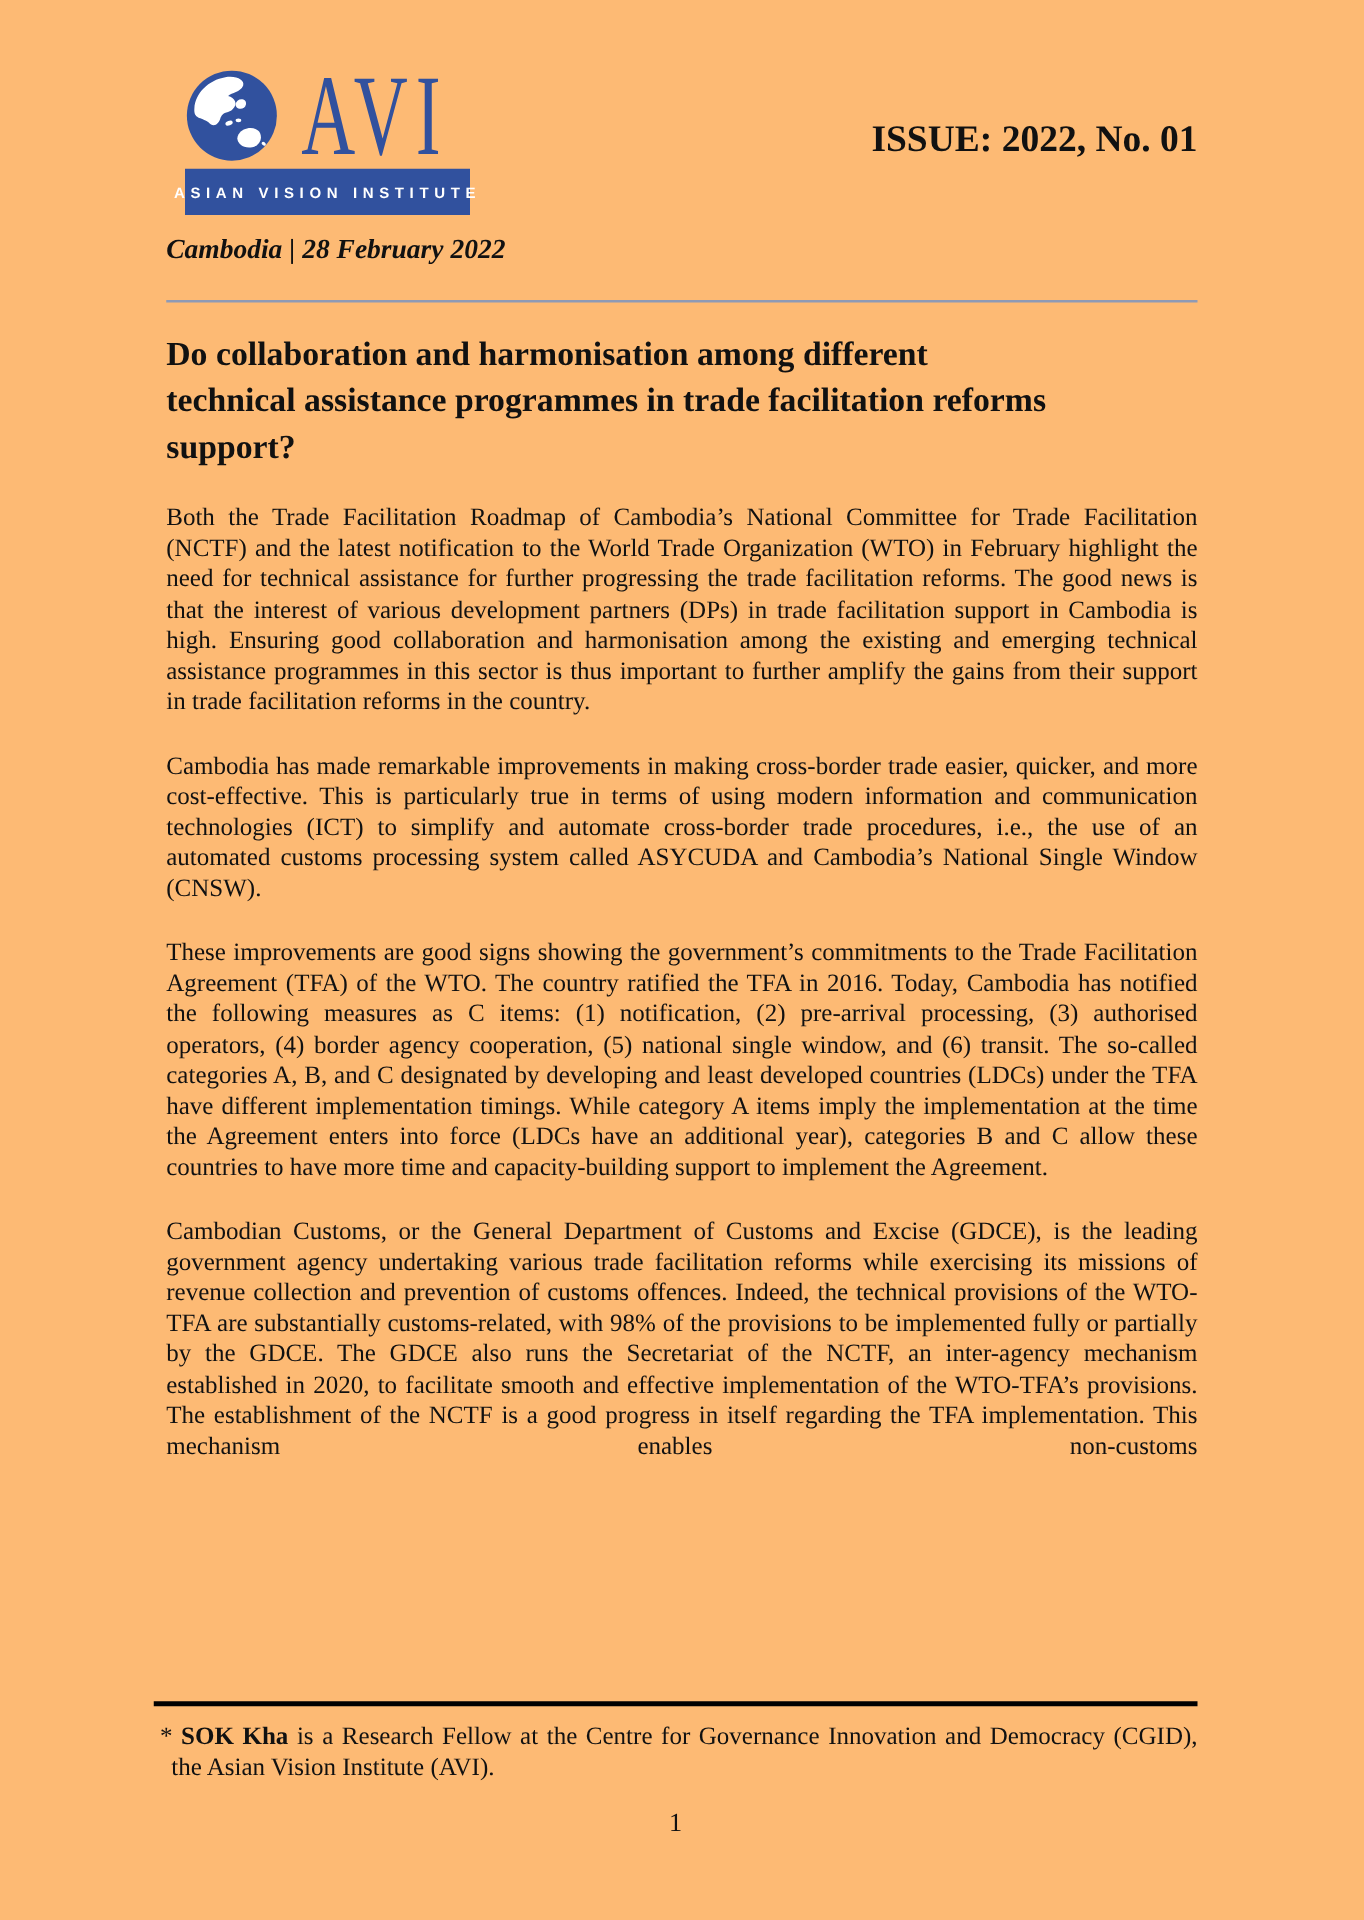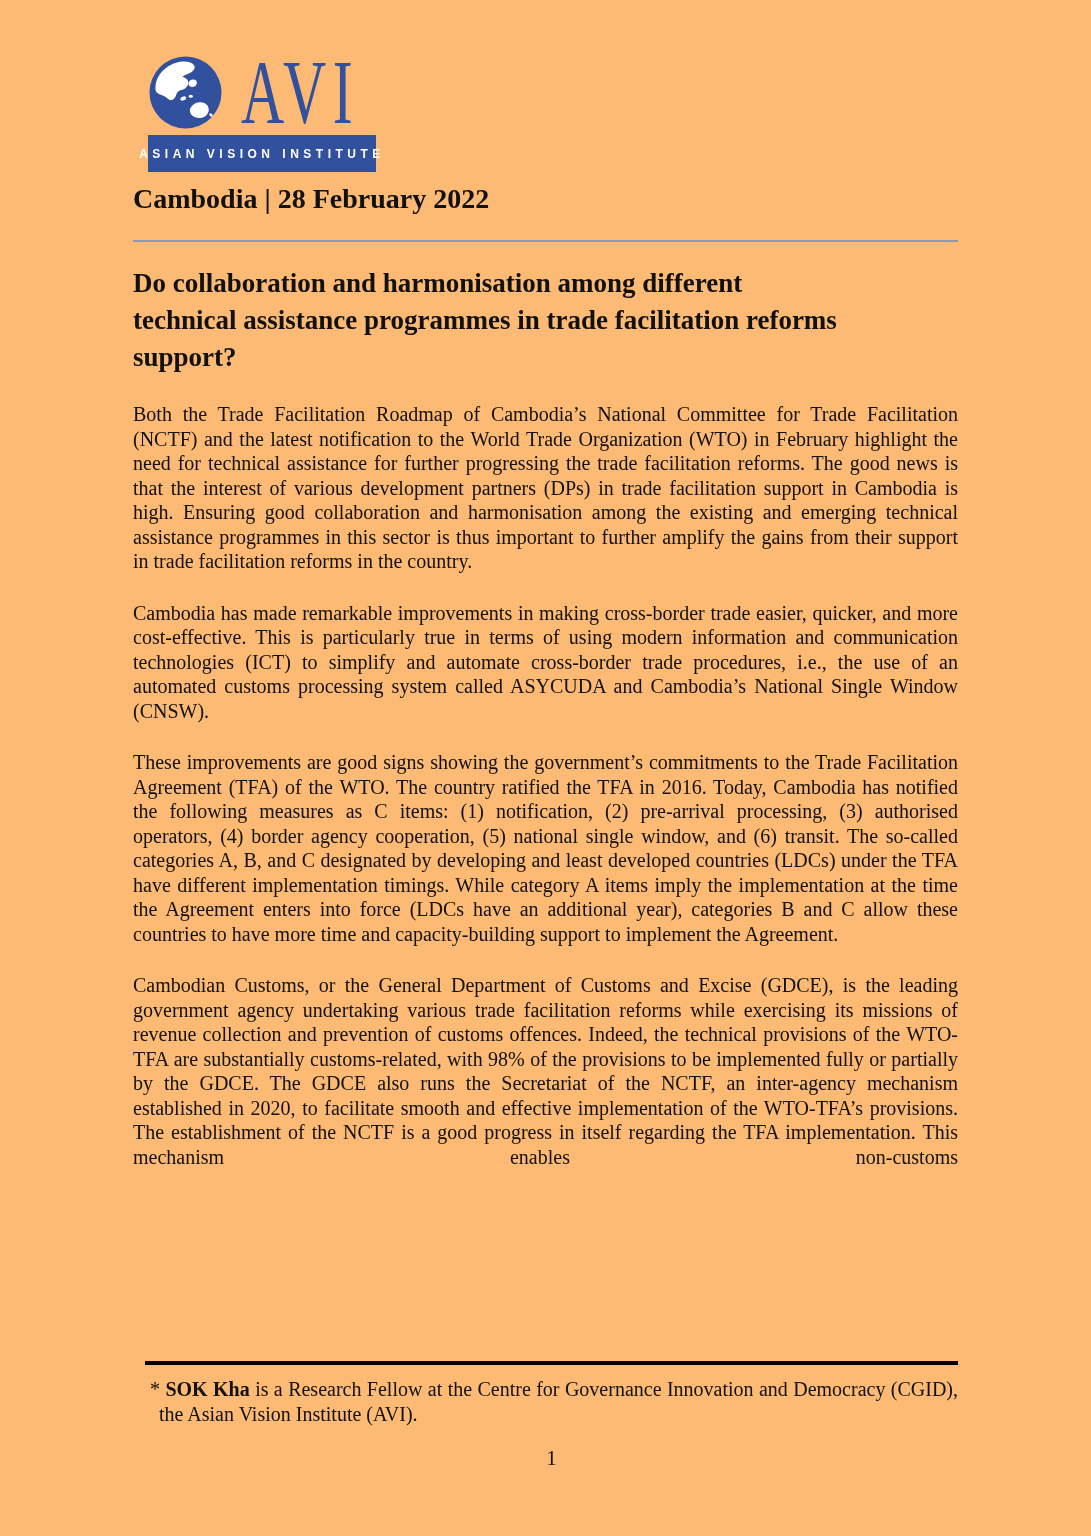--- a/index.html
+++ b/index.html
@@ -58,21 +58,21 @@
   }
   
   .masthead-title{
     margin-top:41px;
     font-size:48px;font-weight:bold;line-height:1.1;
     letter-spacing:1px;
     color:var(--title-blue);
   }
   .dateline{
     margin-top:14px;
-    font-size:28px;font-weight:bold;line-height:25px;
+    font-size:22px;font-weight:bold;line-height:25px;font-style:italic;
   }
   .separator{
     margin-top:29px;
     border:none;border-top:2px solid var(--separator-gray);
     height:0;
   }
   
   .headline{
     margin-top:23px;
     font-size:27px;font-weight:bold;line-height:37px;
@@ -85,21 +85,21 @@
   }
   .body-paragraphs p{
     margin-top:26px;
     font-size:20px;line-height:24.5px;
     text-align:justify;
   }
   .body-paragraphs p + p{margin-top:27px;}
   .p-cont{text-align-last:justify;}
   
   .footer{
-    position:absolute;left:145px;right:133px;top:1361px;
+    position:absolute;left:123px;right:133px;top:1361px;
   }
   .footnote-rule{
     border:none;border-top:4px solid var(--rule-black);
     height:0;margin:0;
   }
   .footnote{
     margin-top:12px;
     font-size:20px;line-height:24.5px;
     text-align:justify;
     padding-left:14px;text-indent:-9px;
@@ -126,20 +126,21 @@
             <path fill="#ffffff" d="M56,34 C60,31 66,33 65,38 C64,43 58,44 55,41 C53,38 54,36 56,34 Z"></path>
             <ellipse fill="#ffffff" cx="47" cy="58" rx="4" ry="2.5" transform="rotate(-20 47 58)"></ellipse>
             <ellipse fill="#ffffff" cx="57" cy="55" rx="3" ry="2"></ellipse>
             <path fill="#ffffff" d="M57,70 C62,62 74,61 79,67 C84,74 79,83 70,84 C60,85 53,77 57,70 Z"></path>
             <ellipse fill="#ffffff" cx="84" cy="80" rx="2.5" ry="1.8" transform="rotate(40 84 80)"></ellipse>
           </svg>
           <span class="logo-acronym">AVI</span>
         </div>
         <div class="logo-bar">ASIAN VISION INSTITUTE</div>
       </div>
+      <div class="issue">ISSUE: 2022, No. 01</div>
     </div>
 
     <div class="dateline">Cambodia | 28 February 2022</div>
     <hr class="separator">
 
     <h1 class="headline">
       <div>Do collaboration and harmonisation among different</div>
       <div>technical assistance programmes in trade facilitation reforms</div>
       <div>support?</div>
     </h1>

